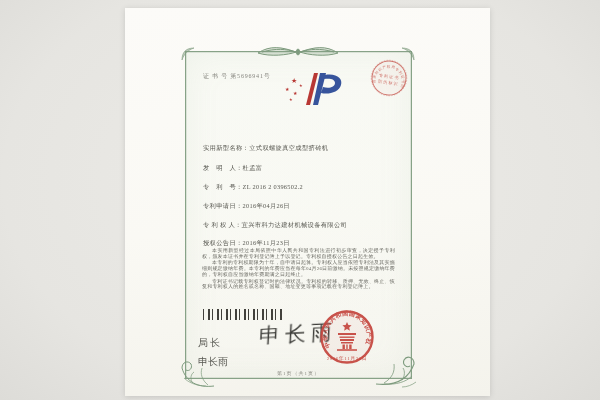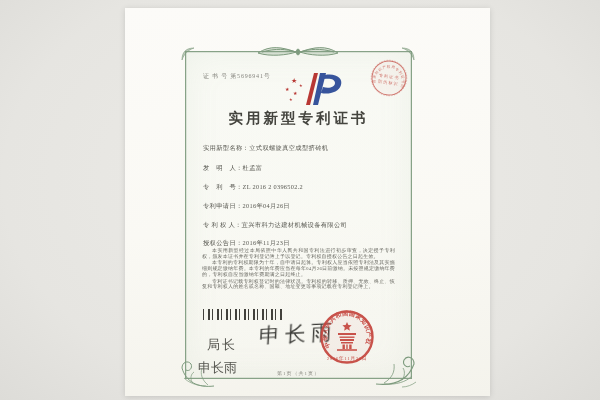--- a/index.html
+++ b/index.html
@@ -21,21 +21,21 @@
   .flabel{color:#55554e;}
   .fvalue{color:#5a5a53;}
   .paras{position:absolute;left:16px;top:196px;width:193px;}
   .paras p{margin:0 0 1px 0;font-size:5px;line-height:5.7px;color:#6b6b64;
            text-indent:10px;text-align:justify;letter-spacing:.2px;}
   .barcode{position:absolute;left:17px;top:257px;width:79px;height:11px;
            background:repeating-linear-gradient(90deg,
              #42413c 0 1.4px, transparent 1.4px 2.6px,
              #42413c 2.6px 3.2px, transparent 3.2px 5.4px,
              #42413c 5.4px 7.4px, transparent 7.4px 9px);}
-  .director{position:absolute;left:12px;top:284px;font-size:13px;color:#55554f;letter-spacing:2px;text-align:right;}
+  .director{position:absolute;left:12px;top:284px;font-size:10px;color:#55554f;letter-spacing:2px;}
   .director .name{display:block;margin-top:5px;letter-spacing:0;}
   .signature{position:absolute;left:52px;top:268px;width:120px;text-align:center;
              font-size:21px;color:#3e3e3a;letter-spacing:5px;white-space:nowrap;
              transform:rotate(-3deg) skewX(-6deg);filter:blur(.25px);}
   .seal{position:absolute;left:129px;top:253px;opacity:.92;}
   .seal-date{position:absolute;left:118px;top:303px;width:86px;text-align:center;
              font-size:5px;color:rgba(198,66,56,.85);letter-spacing:.5px;}
   .pageinfo{position:absolute;left:0;top:318px;width:100%;text-align:center;
             font-size:5px;color:#8b8b83;letter-spacing:1px;}
   .corner-stamp{position:absolute;left:180px;top:3px;opacity:.8;transform:rotate(8deg);}
@@ -103,21 +103,20 @@
           <text x="8" y="12" font-size="7">★</text>
           <text x="2" y="20" font-size="5">★</text>
           <text x="10" y="24" font-size="5">★</text>
           <text x="16" y="16" font-size="4">★</text>
           <text x="6" y="30" font-size="4">★</text>
         </g>
         <path d="M31,2 L35,2 L27,34 L23,34 Z" fill="#bb3733"></path>
         <path d="M37,2 L43,2 L35,34 L30,34 Z M42,4 C54,2 60,8 58,14 C56,21 46,24 38,22 L40,16 C46,18 52,16 52,12 C52,8 47,7 41,8 Z" fill="#36549e"></path>
       </svg>
 
-      <div class="title">实用新型专利证书</div>
 
       <div class="field" style="top:92px">
         <span class="flabel">实用新型名称：</span><span class="fvalue">立式双螺旋真空成型挤砖机</span>
       </div>
       <div class="field" style="top:112px">
         <span class="flabel">发　明　人：</span><span class="fvalue">杜孟富</span>
       </div>
       <div class="field" style="top:131px">
         <span class="flabel">专　利　号：</span><span class="fvalue">ZL 2016 2 0396502.2</span>
       </div>

